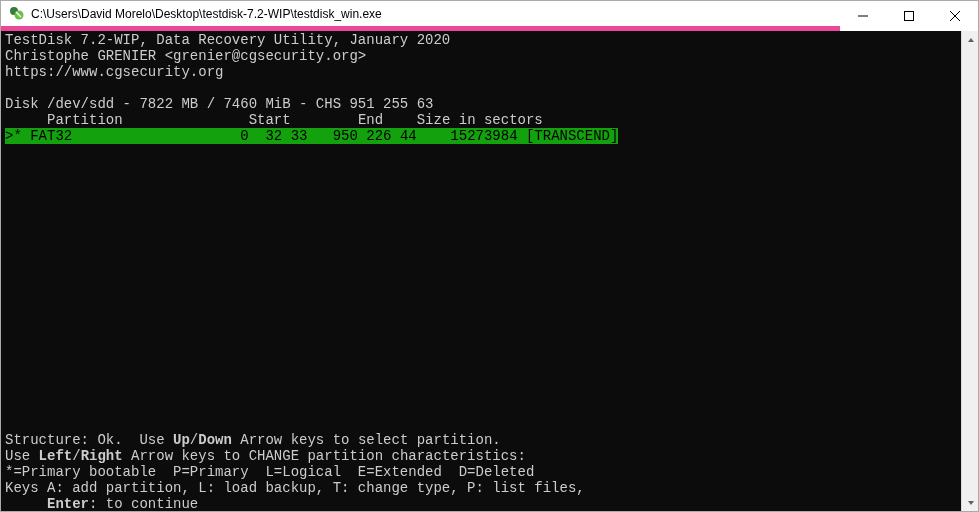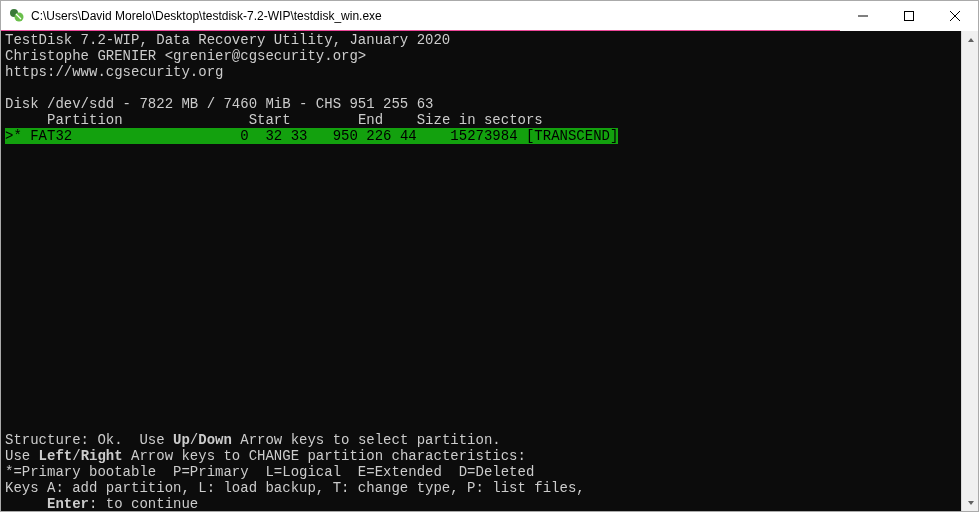--- a/index.html
+++ b/index.html
@@ -9,21 +9,21 @@
       font-family: 'Segoe UI', Tahoma, sans-serif;
       background: #fff;
       overflow: hidden;
       border: 1px solid #aaa;
     }
     .titlebar {
       height: 30px;
       background: #fff;
       display: flex;
       align-items: center;
-      border-bottom: 1px solid #ec4899;
+      border-bottom: 5px solid #ec4899;
     }
     .app-icon {
       width: 16px;
       height: 16px;
       margin: 0 6px 0 8px;
       display: inline-block;
     }
     .title-text {
       font-size: 12px;
       color: #000;

